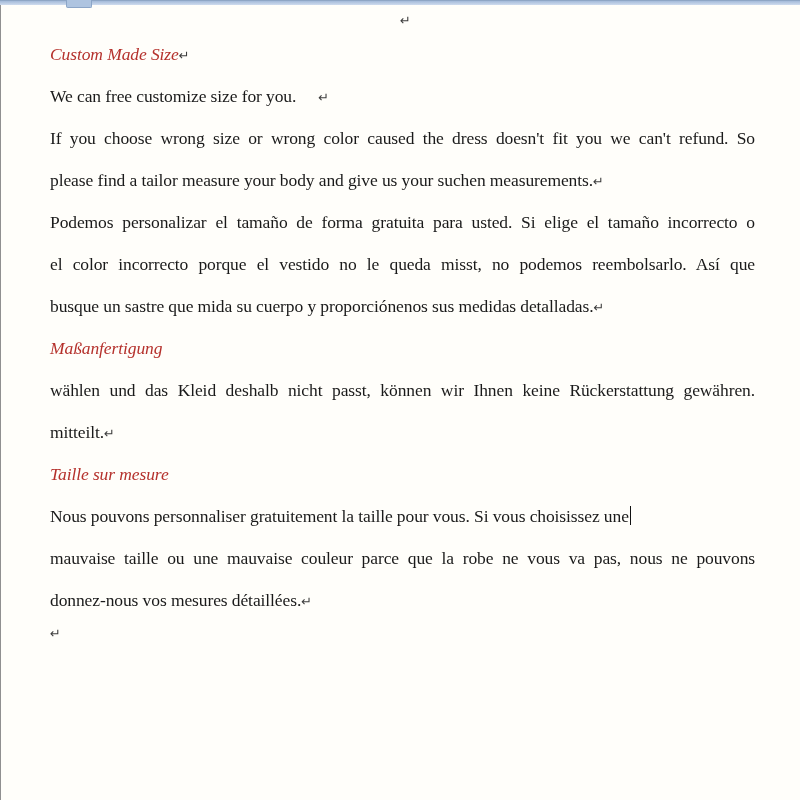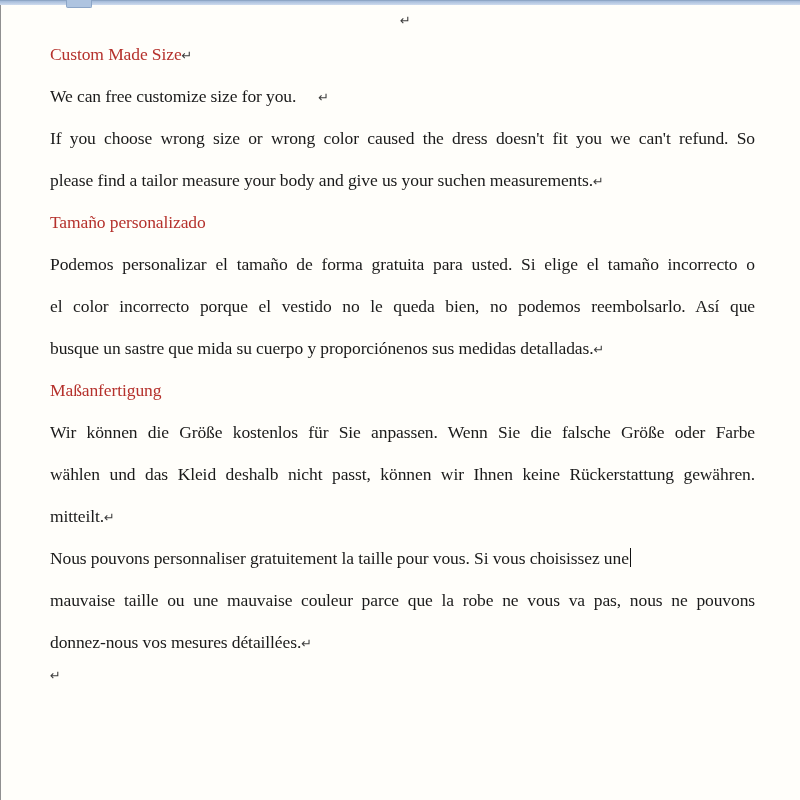--- a/index.html
+++ b/index.html
@@ -33,21 +33,21 @@
     position: absolute; left: 50px; top: 5px; width: 705px;
   }
   .line {
     height: 42px; line-height: 42px;
     font-size: 17.5px;
     color: var(--body-color);
     letter-spacing: -0.1px;
   }
   .line.empty-first { height: 28px; line-height: 28px; }
   .line.empty-last  { height: 24px; line-height: 22px; }
-  .line.heading { color: var(--heading-color); }
+  .line.heading { color: var(--heading-color); font-style: italic; }
   .line.fill { text-align: justify; text-align-last: justify; }
   .pmark {
     font-family: "DejaVu Sans", sans-serif;
     font-size: 13px;
     color: var(--mark-color);
     letter-spacing: 0;
   }
   .caret {
     display: inline-block;
     width: 1.5px; height: 19px;
@@ -62,25 +62,24 @@
 <div class="topbar"></div>
 <div class="topbar-handle"></div>
 <div class="left-border"></div>
 
 <div class="doc">
     <div class="line empty empty-first" style="padding-left: 350px;"><span class="pmark">↵</span></div>
     <div class="line heading"><span>Custom Made Size</span><span class="pmark">↵</span></div>
     <div class="line body"><span>We can free customize size for you.</span><span class="pmark" style="margin-left: 22px;">↵</span></div>
     <div class="line body fill"><span>If you choose wrong size or wrong color caused the dress doesn't fit you we can't refund. So</span></div>
     <div class="line body"><span>please find a tailor measure your body and give us your suchen measurements.</span><span class="pmark">↵</span></div>
-    <div class="line heading"><span>Tamaño personalizado</span></div>
     <div class="line body fill"><span>Podemos personalizar el tamaño de forma gratuita para usted. Si elige el tamaño incorrecto o</span></div>
-    <div class="line body fill"><span>el color incorrecto porque el vestido no le queda bien, no podemos reembolsarlo. Así que</span></div>
+    <div class="line body fill"><span>el color incorrecto porque el vestido no le queda misst, no podemos reembolsarlo. Así que</span></div>
     <div class="line body"><span>busque un sastre que mida su cuerpo y proporciónenos sus medidas detalladas.</span><span class="pmark">↵</span></div>
     <div class="line heading"><span>Maßanfertigung</span></div>
-    <div class="line body fill"><span>Wir können die Größe kostenlos für Sie anpassen. Wenn Sie die falsche Größe oder Farbe</span></div>
     <div class="line body fill"><span>wählen und das Kleid deshalb nicht passt, können wir Ihnen keine Rückerstattung gewähren.</span></div>
     <div class="line body"><span>mitteilt.</span><span class="pmark">↵</span></div>
+    <div class="line heading"><span>Taille sur mesure</span></div>
     <div class="line body"><span>Nous pouvons personnaliser gratuitement la taille pour vous. Si vous choisissez une</span><span class="caret"></span></div>
     <div class="line body fill"><span>mauvaise taille ou une mauvaise couleur parce que la robe ne vous va pas, nous ne pouvons</span></div>
     <div class="line body"><span>donnez-nous vos mesures détaillées.</span><span class="pmark">↵</span></div>
     <div class="line empty empty-last" style="padding-left: 0px;"><span class="pmark">↵</span></div>
   </div>
 
 </body></html>

